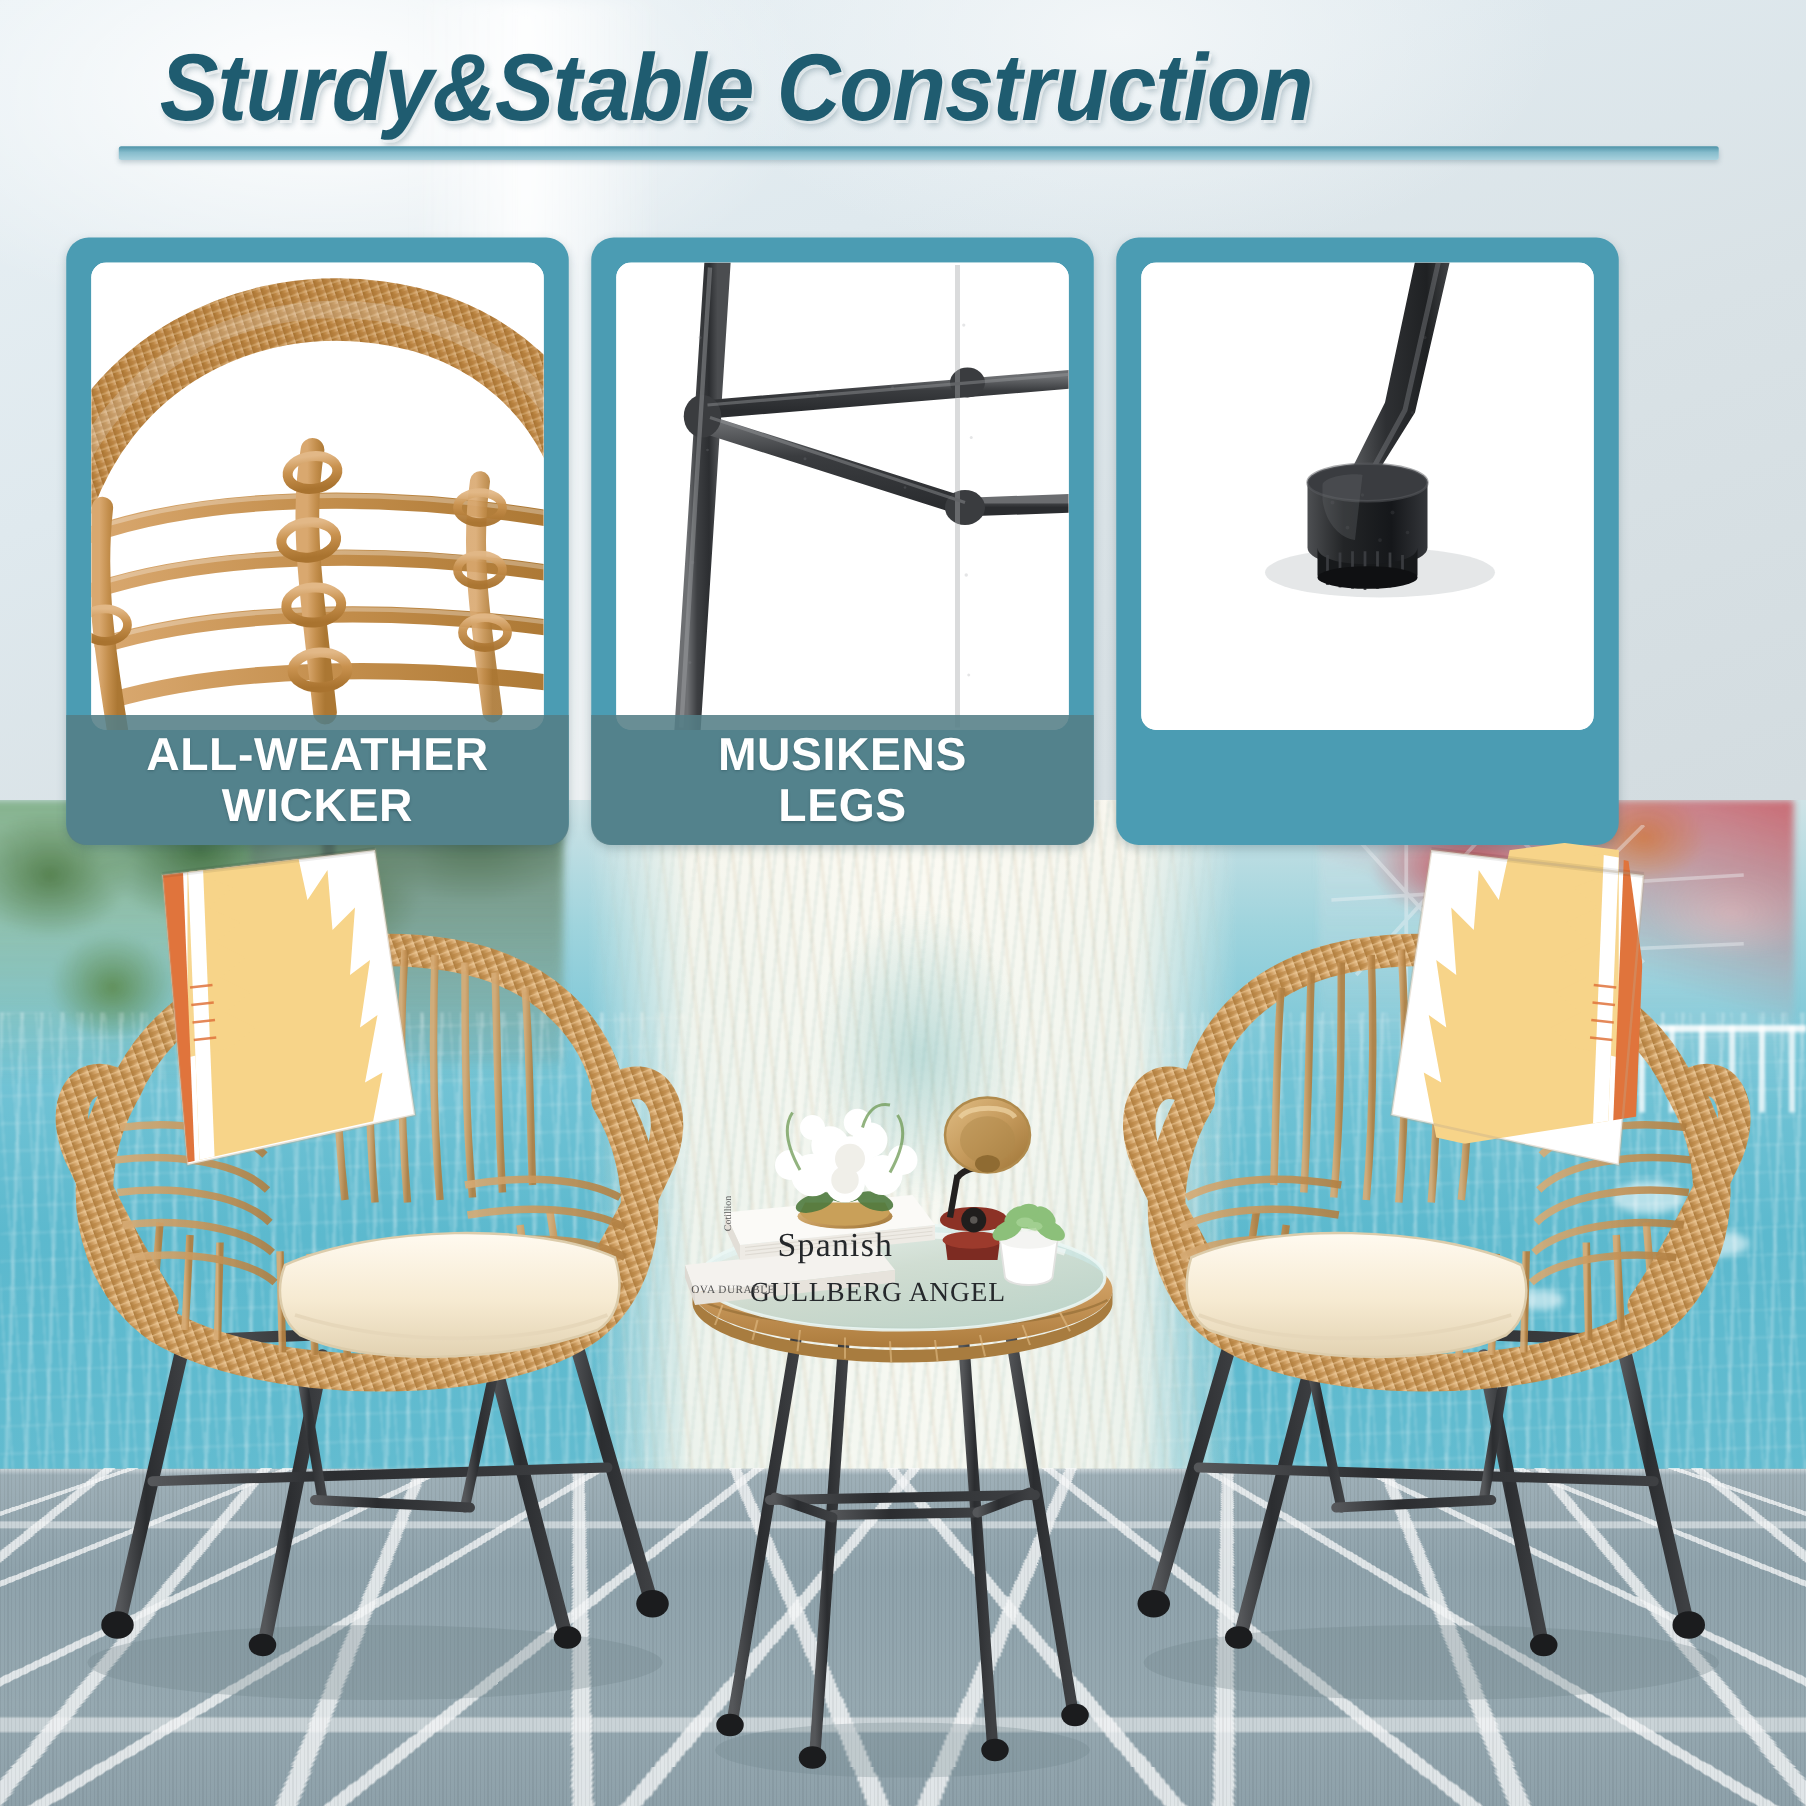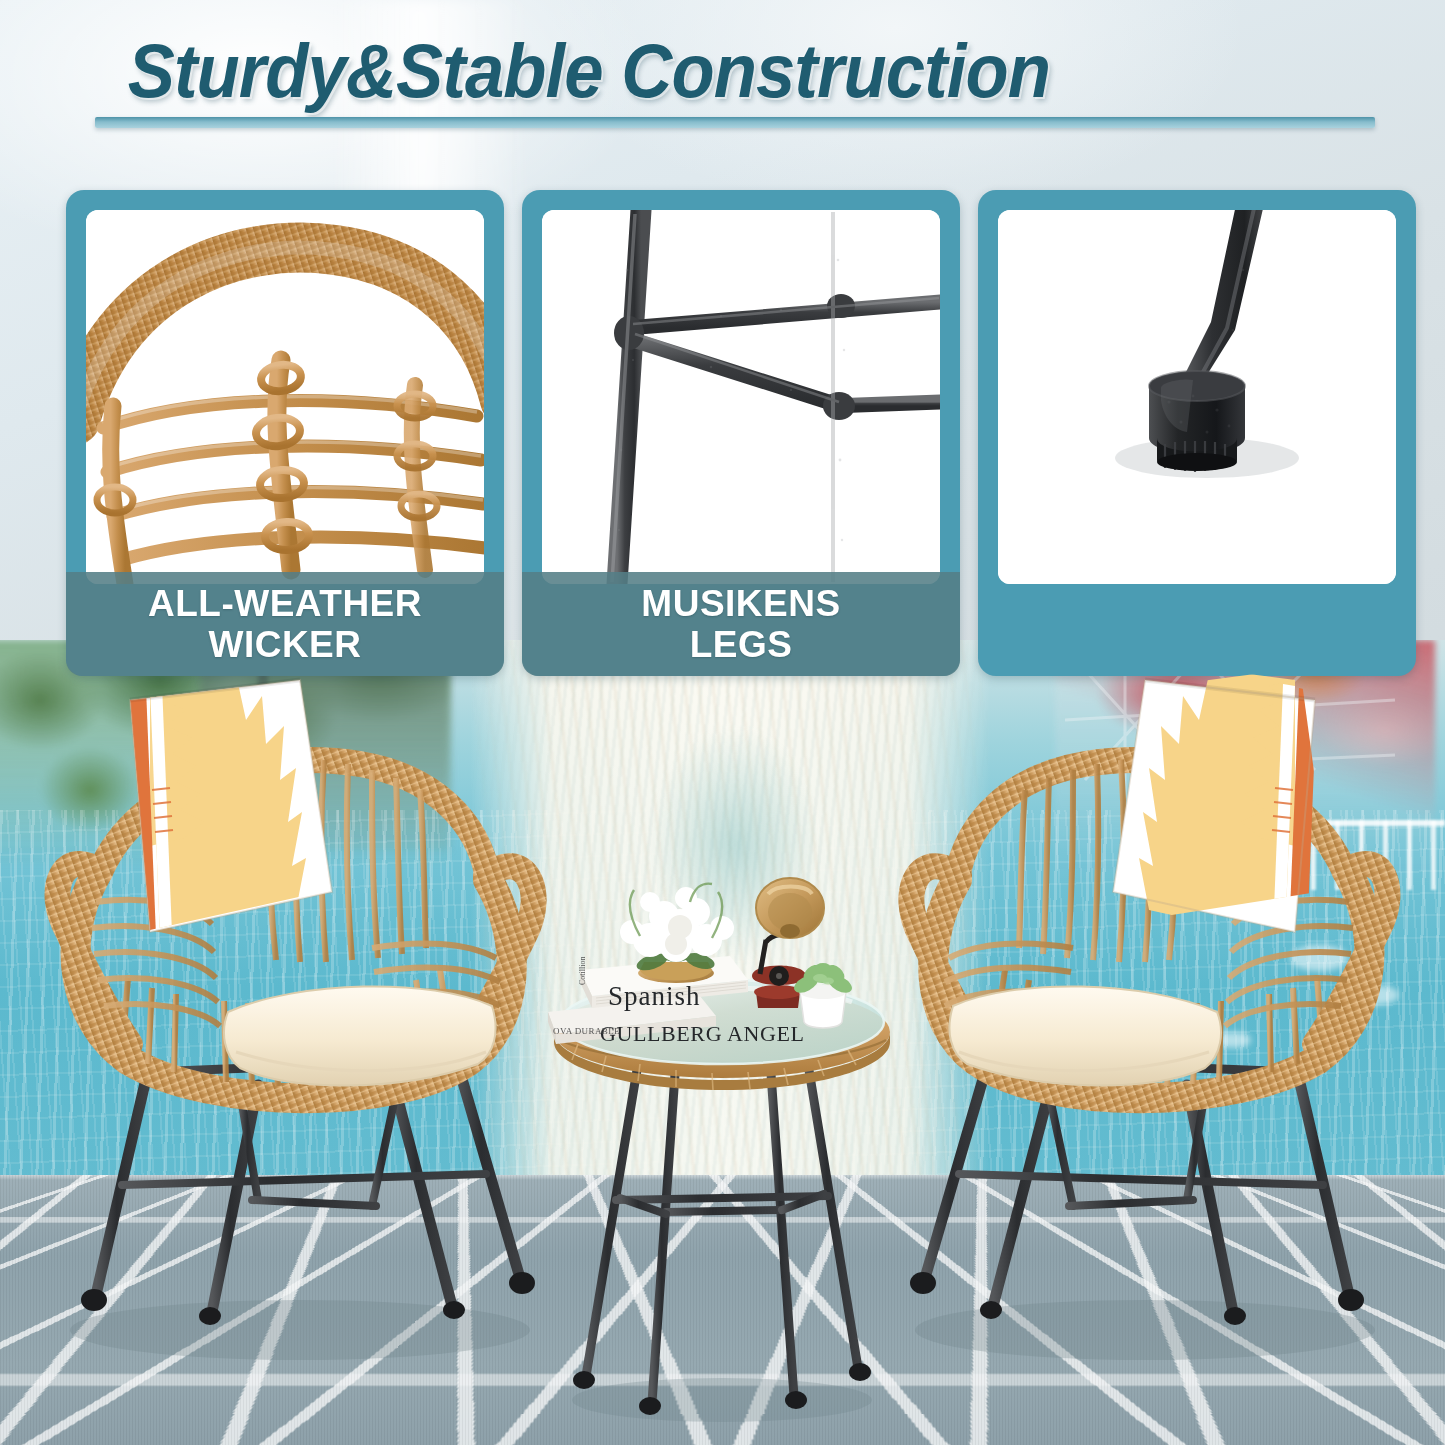--- a/index.html
+++ b/index.html
@@ -151,21 +151,21 @@
     white-space:nowrap;
   }
   .title-rule {
     position:absolute; left:95px; top:117px; width:1280px; height:11px;
     background:linear-gradient(180deg,#4e93a8 0%, #86bccc 45%, #a9d2de 100%);
     border-radius:2px;
     box-shadow:0 2px 4px rgba(40,80,95,.25);
   }
 
   
-  .panels { position:absolute; left:66px; top:190px; width:1350px; height:486px; display:flex; gap:18px; }
+  .panels { position:absolute; left:53px; top:190px; width:1242px; height:486px; display:flex; gap:18px; }
   .panel { position:relative; flex:1; }
   .panel-frame {
     position:absolute; inset:0;
     background:#4b9cb3;
     border-radius:18px;
     box-shadow:0 3px 8px rgba(30,70,85,.25);
   }
   .panel-photo {
     position:absolute; left:20px; top:20px; right:20px; height:374px;
     background:#ffffff;
@@ -192,21 +192,21 @@
   .frame-art { position:absolute; left:0; top:0; width:100%; height:100%; }
 
   
   .leg-art { position:absolute; left:0; top:0; width:100%; height:100%; }
 
   
   .product { position:absolute; left:0; top:640px; width:1445px; height:805px; }
 
   
   .book-label { position:absolute; font-family:"Liberation Serif", serif; color:#25282b; white-space:nowrap; }
-  #book-spanish { left:608px; top:981px; font-size:27px; letter-spacing:1px; }
+  #book-spanish { left:622px; top:981px; font-size:27px; letter-spacing:1px; }
   #book-musikens { left:600px; top:1021px; font-size:22px; letter-spacing:.6px; }
   #book-author  { left:553px; top:1026px; font-size:9px; letter-spacing:.4px; color:#555; }
   #book-side1   { left:578px; top:985px; font-size:8px; color:#555; transform:rotate(-90deg); transform-origin:0 0; }
 </style>
 </head>
 <body>
 
 <div id="canvas">
 
   <div class="scene">

